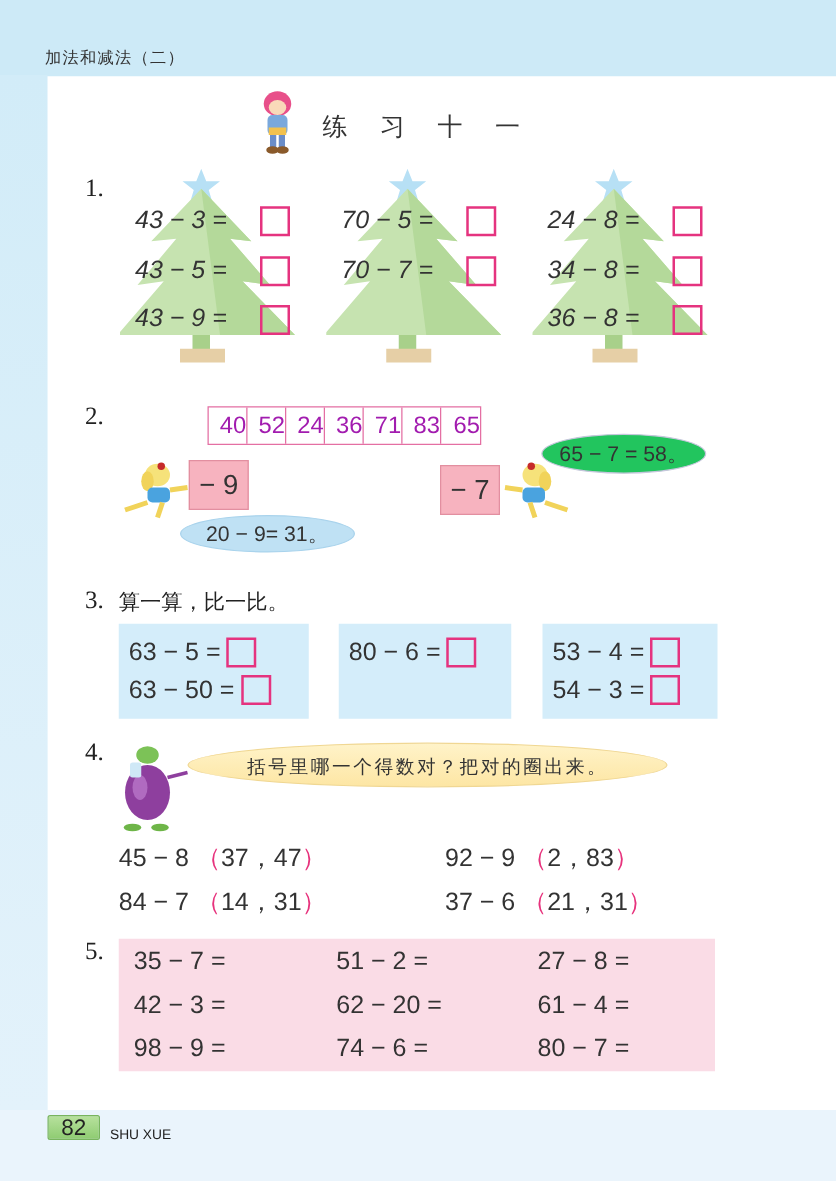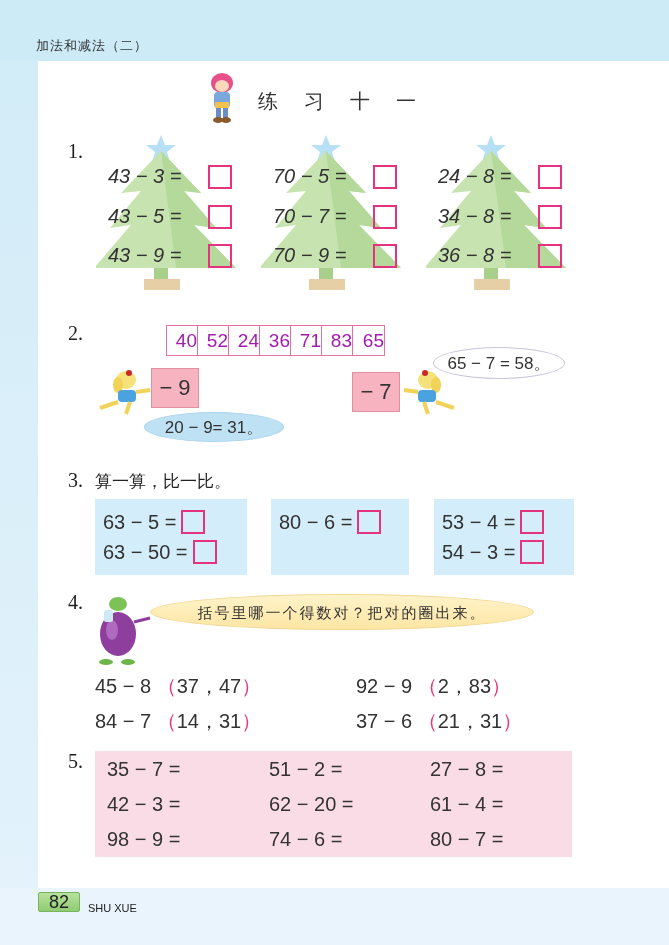--- a/index.html
+++ b/index.html
@@ -58,21 +58,21 @@
     .strip span:last-child { border-right: none; }
     .cube {
       width: 48px; height: 40px; background: #f7b3bf;
       border: 1px solid #e28fa0; font-size: 22px; line-height: 38px; text-align: center; color: #333;
     }
     .bubble {
       border-radius: 50%; font-size: 17px; text-align: center; color: #333;
       white-space: nowrap;
     }
     .blue-bubble { background: #bfe1f4; border: 1px solid #a9d3ec; }
-    .purple-bubble { background: #ffffff; border: 1px solid #c6c6dc; text-align: center; }
+    .purple-bubble { background: #22c55e; border: 1px solid #c6c6dc; text-align: center; }
     .yellow-bubble { background: linear-gradient(#fff3c9, #fde6a4); border: 1px solid #f0d793; }
     
     .calc-box {
       background: #d4edfa; padding: 8px 8px; width: 150px; height: 76px;
     }
     .calc-box .line { display: flex; align-items: center; height: 30px; font-size: 20px; }
     .calc-box .line .eq { margin-right: 5px; }
     .section-heading {
       font-family: "DejaVu Serif", serif; font-size: 17px; color: #222;
     }
@@ -145,24 +145,20 @@
     <polygon points="65,18 105,60 88,58 120,95 98,92 140,135 80,135" fill="#b4d99a"></polygon>
     <rect x="58" y="135" width="14" height="12" fill="#a8d08a"></rect>
     <rect x="48" y="146" width="36" height="11" fill="#e6cfa6"></rect>
   </svg>
   <div class="tree-row" style="left:12px;top:32px;">
     <span class="eq">70 − 5 =</span>
     <span class="box"></span>
   </div>
   <div class="tree-row" style="left:12px;top:72px;">
     <span class="eq">70 − 7 =</span>
-    <span class="box"></span>
-  </div>
-  <div class="tree-row" style="left:12px;top:111px;">
-    <span class="eq">70 − 9 =</span>
     <span class="box"></span>
   </div>
 </div>
 
 <div class="tree" style="left:426px;top:133px;">
   <svg width="150" height="165" viewBox="0 0 150 165">
     <polygon points="65,2 69,12 80,12 71,19 74,29 65,23 56,29 59,19 50,12 61,12" fill="#b7e0f5"></polygon>
     <polygon points="65,18 105,60 88,58 120,95 98,92 140,135 -2,135 35,92 14,95 45,58 25,60" fill="#c6e3b0"></polygon>
     <polygon points="65,18 105,60 88,58 120,95 98,92 140,135 80,135" fill="#b4d99a"></polygon>
     <rect x="58" y="135" width="14" height="12" fill="#a8d08a"></rect>

